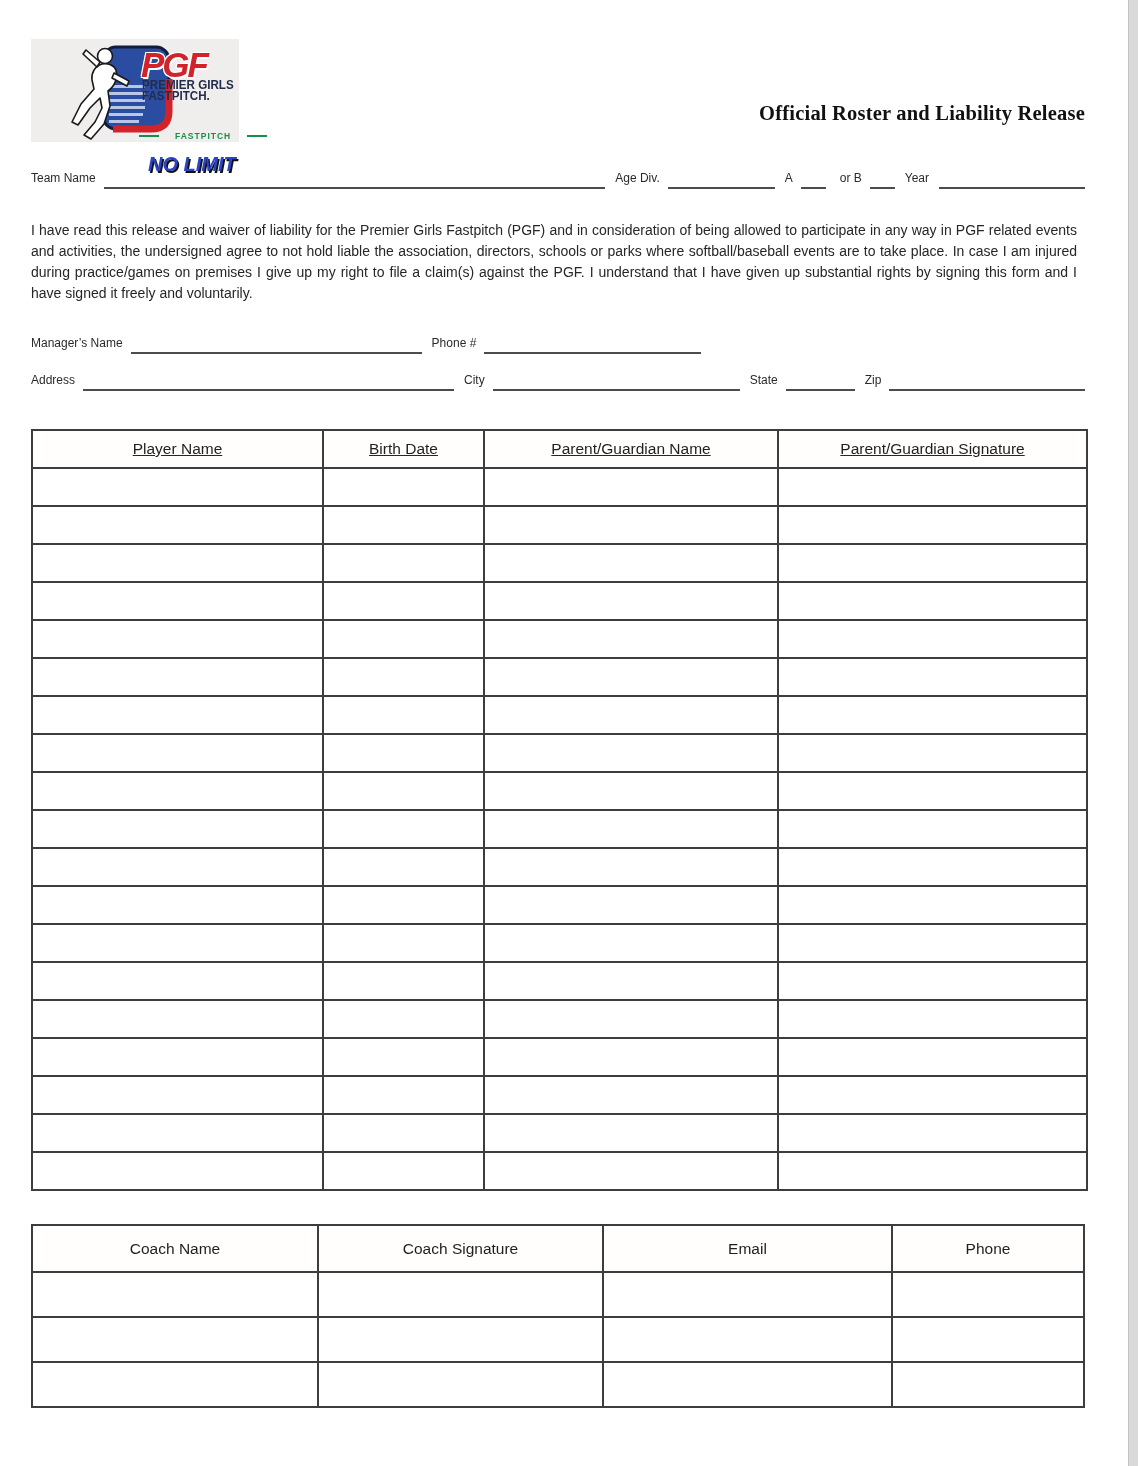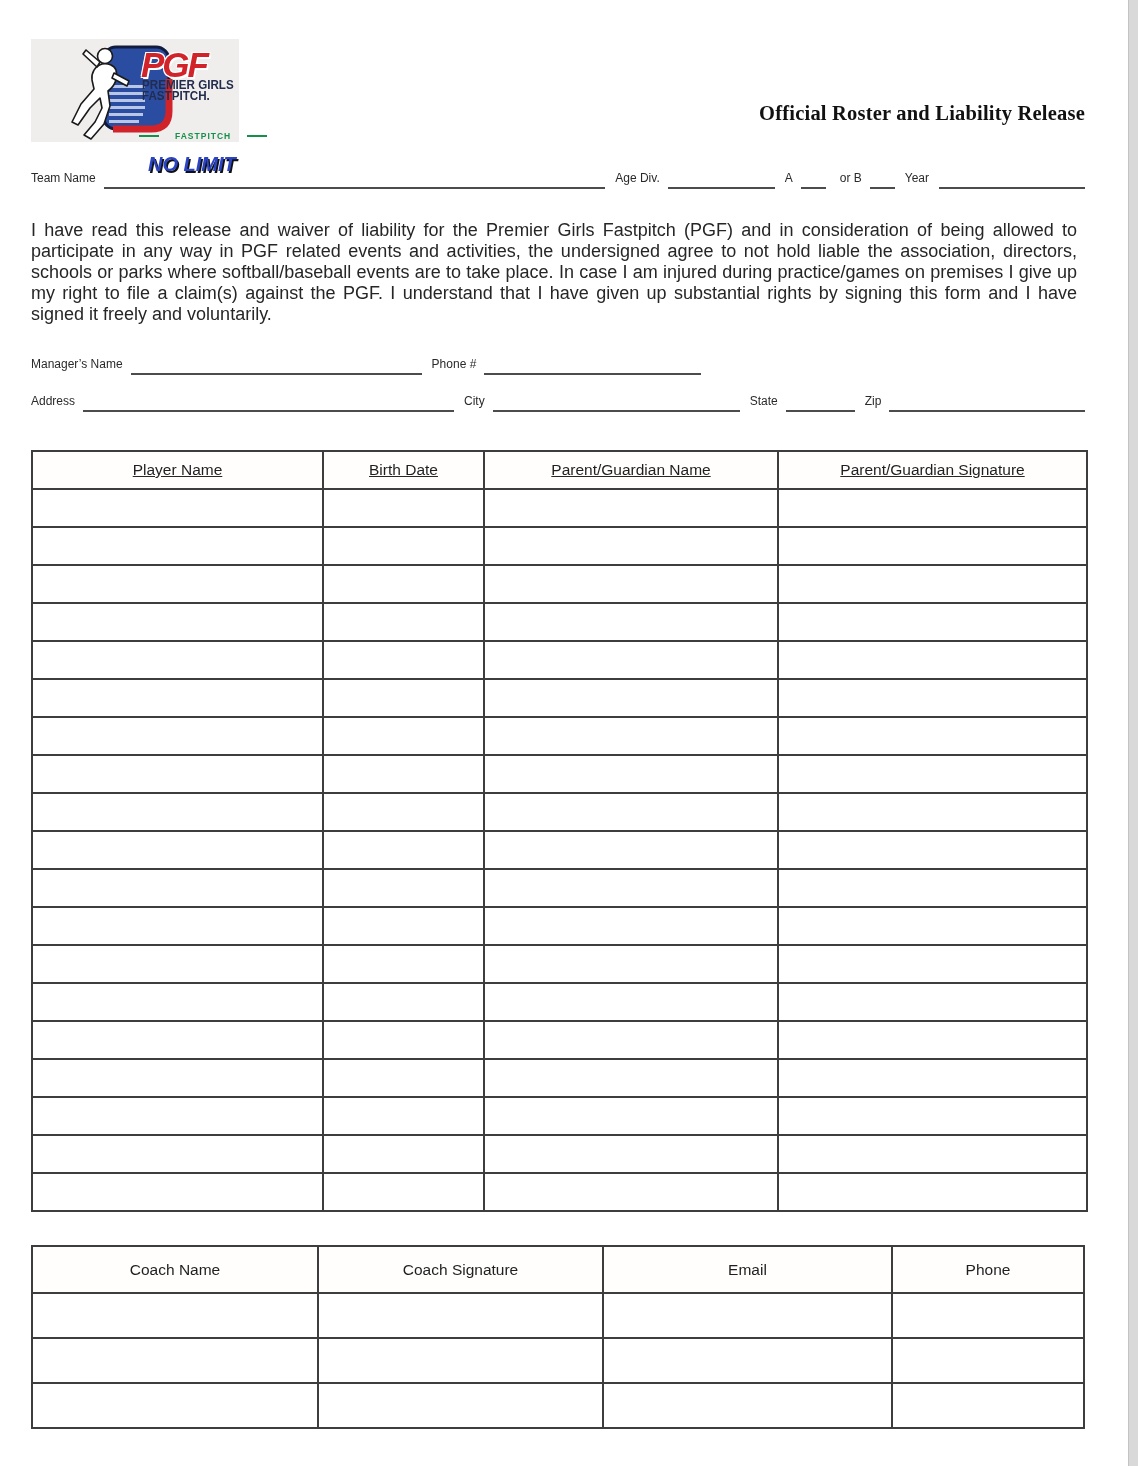--- a/index.html
+++ b/index.html
@@ -36,21 +36,21 @@
   .fill-row .lbl{white-space:nowrap;line-height:1.15;}
   .blank{display:inline-block;border-bottom:2px solid #4c4c4c;height:15px;flex:none;} .ml10{margin-left:10px;} .ml14{margin-left:14px;}
 
   .team-row{margin-top:30px;}
   .team-row .b-team{flex:1;margin-left:8px;}
   .team-row .b-agediv{width:107px;margin-left:8px;}
   .team-row .b-a{width:25px;margin-left:8px;}
   .team-row .b-b{width:25px;margin-left:8px;}
   .team-row .b-year{width:146px;margin-left:10px;}
 
-  .waiver{margin-top:31px;width:1046px;font-size:18px;line-height:21px;
+  .waiver{margin-top:31px;width:1046px;font-size:14px;line-height:21px;
     text-align:justify;color:#262626;}
 
   .manager-row{margin-top:33px;}
   .manager-row .b-name{width:291px;margin-left:8px;}
   .manager-row .b-phone{width:217px;margin-left:8px;}
 
   .signature-row{margin-top:22px;}
   .signature-row .b-sig{width:360px;margin-left:8px;}
   .signature-row .b-cell{width:223px;margin-left:10px;}
   .signature-row .b-email{flex:1;margin-left:8px;}

